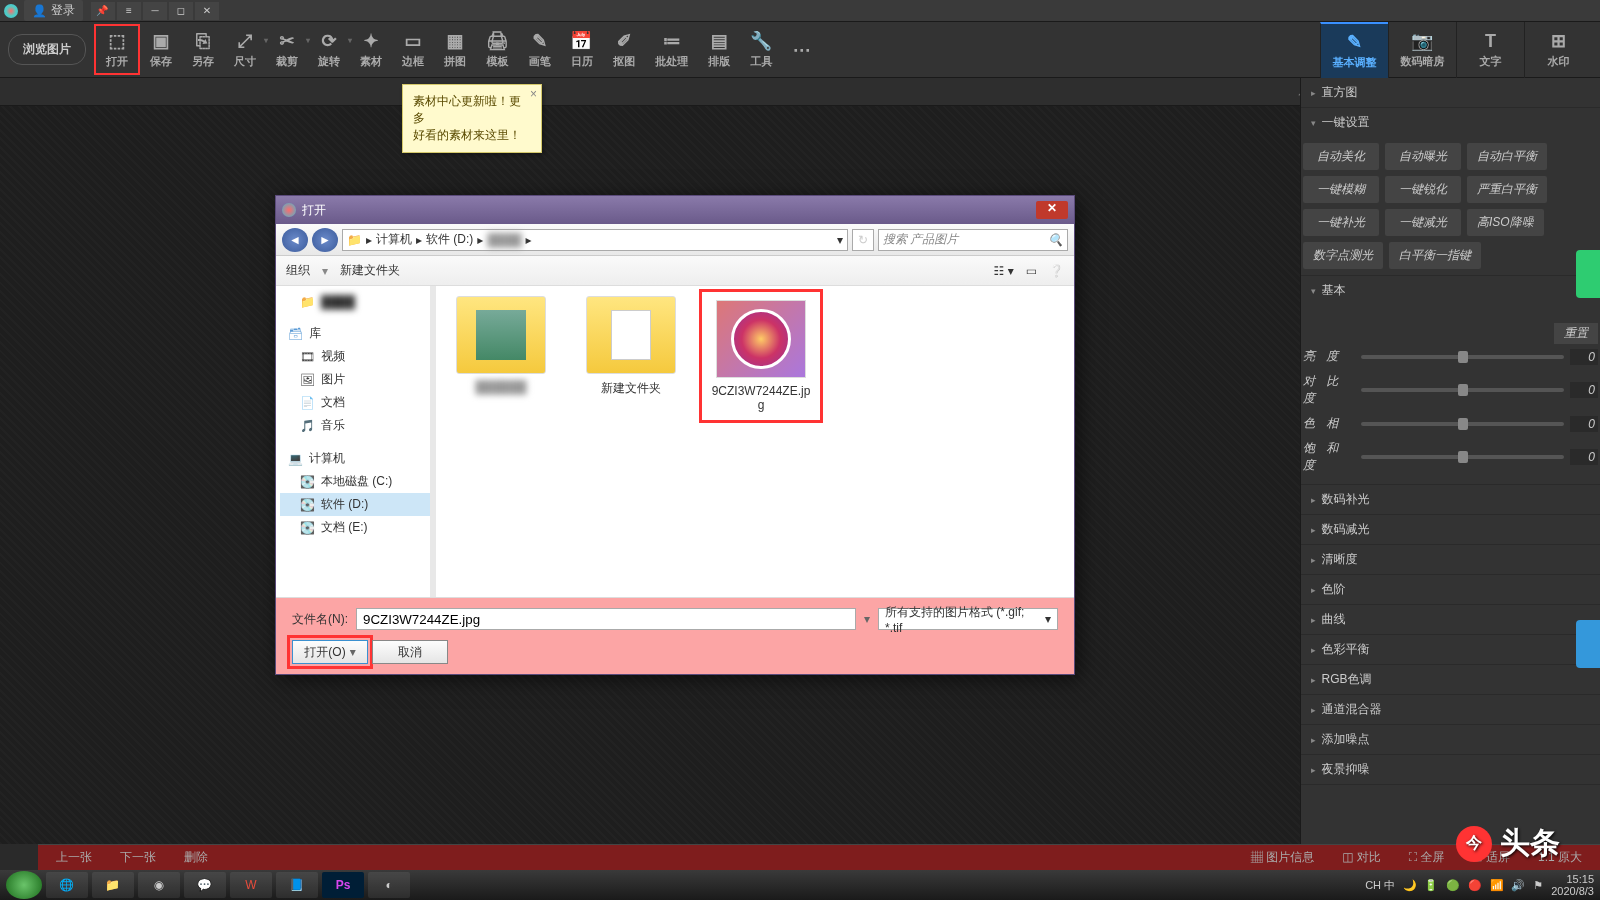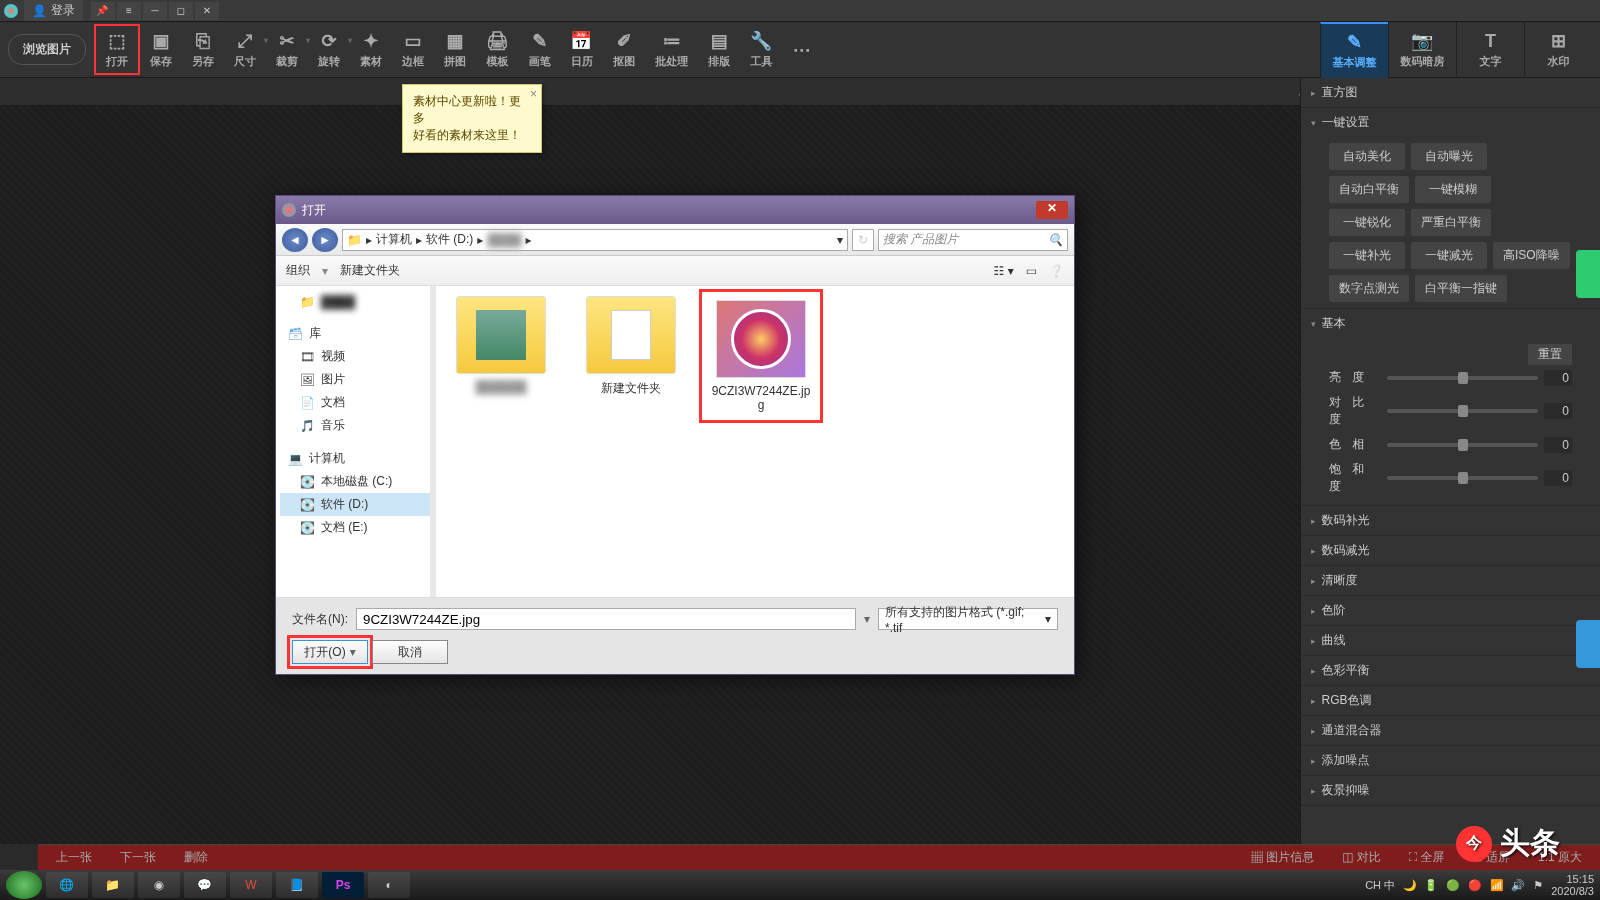--- a/index.html
+++ b/index.html
@@ -35,29 +35,29 @@
 .sec-bar .item { display: flex; align-items: center; gap: 4px; cursor: pointer; }
 
 
 .main { position: absolute; top: 106px; left: 0; right: 300px; bottom: 56px; background: #1e1e1e; background-image: repeating-linear-gradient(45deg, #222 0 2px, #1e1e1e 2px 6px); }
 
 
 .right-panel { position: absolute; top: 78px; right: 0; width: 300px; bottom: 56px; background: #333; overflow-y: auto; border-left: 1px solid #1a1a1a; }
 .rp-section { border-bottom: 1px solid #2a2a2a; }
 .rp-header { padding: 6px 10px; color: #ccc; cursor: pointer; display: flex; align-items: center; gap: 6px; }
 .rp-header .arrow { font-size: 9px; color: #888; }
-.rp-body { padding: 6px 28px; }
+.rp-body { padding: 6px 2px; font-style: italic; }
 .quick-btns { display: flex; flex-wrap: wrap; gap: 6px; }
 .quick-btn { background: #444; padding: 5px 10px; border-radius: 2px; cursor: pointer; font-size: 12px; min-width: 76px; text-align: center; }
 .slider-row { display: flex; align-items: center; gap: 6px; padding: 4px 0; }
 .slider-row .lbl { width: 52px; letter-spacing: 4px; }
 .slider-row .track { flex: 1; height: 4px; background: #555; position: relative; border-radius: 2px; }
 .slider-row .thumb { position: absolute; top: -4px; left: 50%; width: 10px; height: 12px; background: #888; border-radius: 2px; transform: translateX(-50%); }
 .slider-row .val { width: 28px; text-align: right; background: #2a2a2a; padding: 1px 3px; }
-.reset-btn { float: right; background: #444; padding: 2px 10px; cursor: pointer; }
+.reset-btn { float: right; background: #444; padding: 2px 10px; cursor: pointer; margin-top: 12px; }
 
 
 .tooltip-bubble { position: absolute; top: 84px; left: 402px; background: #fffacd; border: 1px solid #d4c86a; padding: 8px 10px; color: #5a4a00; font-size: 12px; width: 140px; box-shadow: 2px 2px 4px rgba(0,0,0,0.3); z-index: 50; }
 .tooltip-bubble .close { position: absolute; top: 2px; right: 4px; cursor: pointer; color: #888; }
 
 
 .dialog { position: absolute; top: 195px; left: 275px; width: 800px; height: 480px; background: #fff; border: 1px solid #5a4a7a; box-shadow: 4px 4px 20px rgba(0,0,0,0.6); z-index: 100; display: flex; flex-direction: column; }
 .dlg-title { height: 28px; background: linear-gradient(#8a7aaa, #6a5a8a); display: flex; align-items: center; padding: 0 6px; color: #fff; }
 .dlg-title .icon { width: 14px; height: 14px; border-radius: 50%; background: radial-gradient(circle,#ff6b6b,#45b7d1); margin-right: 6px; }
 .dlg-title .t { flex: 1; }
@@ -74,21 +74,21 @@
 .tree-item { padding: 3px 6px 3px 20px; cursor: pointer; display: flex; align-items: center; gap: 6px; }
 .tree-item.selected { background: #cde6f7; }
 .dlg-files { flex: 1; padding: 10px; display: flex; gap: 20px; align-items: flex-start; position:relative;}
 .scrollbar-stub{position:absolute; left:-6px; top:0; bottom:0; width:6px; background:#e8e8e8;}
 .file-item { width: 110px; text-align: center; cursor: pointer; color: #333; }
 .file-item .thumb { width: 90px; height: 78px; margin: 0 auto 6px; background: #f7e9a0; border: 1px solid #ddd; display: flex; align-items: center; justify-content: center; position: relative; }
 .file-item .thumb.folder { background: linear-gradient(#ffe680,#f5c93d); border-radius: 3px; }
 .file-item .thumb.image { background: linear-gradient(135deg,#d77,#a7d); }
 .file-item.selected { outline: 3px solid #ff3333; outline-offset: 4px; padding: 4px; }
 .file-item .name { font-size: 12px; word-break: break-all; }
-.dlg-footer { padding: 10px 16px; background: #e5e5e5; border-top: 1px solid #ddd; color: #333; }
+.dlg-footer { padding: 10px 16px; background: #fca5a5; border-top: 1px solid #ddd; color: #333; }
 .dlg-footer .row1 { display: flex; align-items: center; gap: 8px; margin-bottom: 10px; }
 .dlg-footer .row1 .fn-input { flex: 1; height: 22px; border: 1px solid #aaa; padding: 0 6px; background: #fff; }
 .dlg-footer .row1 .filter { width: 180px; height: 22px; border: 1px solid #aaa; padding: 0 6px; background: #fff; display: flex; align-items: center; justify-content: space-between; }
 .dlg-footer .row2 { display: flex; justify-content: flex-start; gap: 4px; }
 .dlg-btn { min-width: 76px; height: 24px; border: 1px solid #888; background: linear-gradient(#fdfdfd,#e5e5e5); cursor: pointer; display: flex; align-items: center; justify-content: center; }
 .dlg-btn.primary { outline: 3px solid #ff3333; outline-offset: 2px; border-color: #3a90d0; }
 
 
 .bottom-bar { position: absolute; bottom: 30px; left: 0; right: 0; height: 26px; background: #7f1d1d; display: flex; align-items: center; padding: 0 10px; gap: 12px; border-top: 1px solid #444; color: #aaa; margin-left: 38px; }
 .bottom-bar .btn { padding: 2px 8px; cursor: pointer; }

